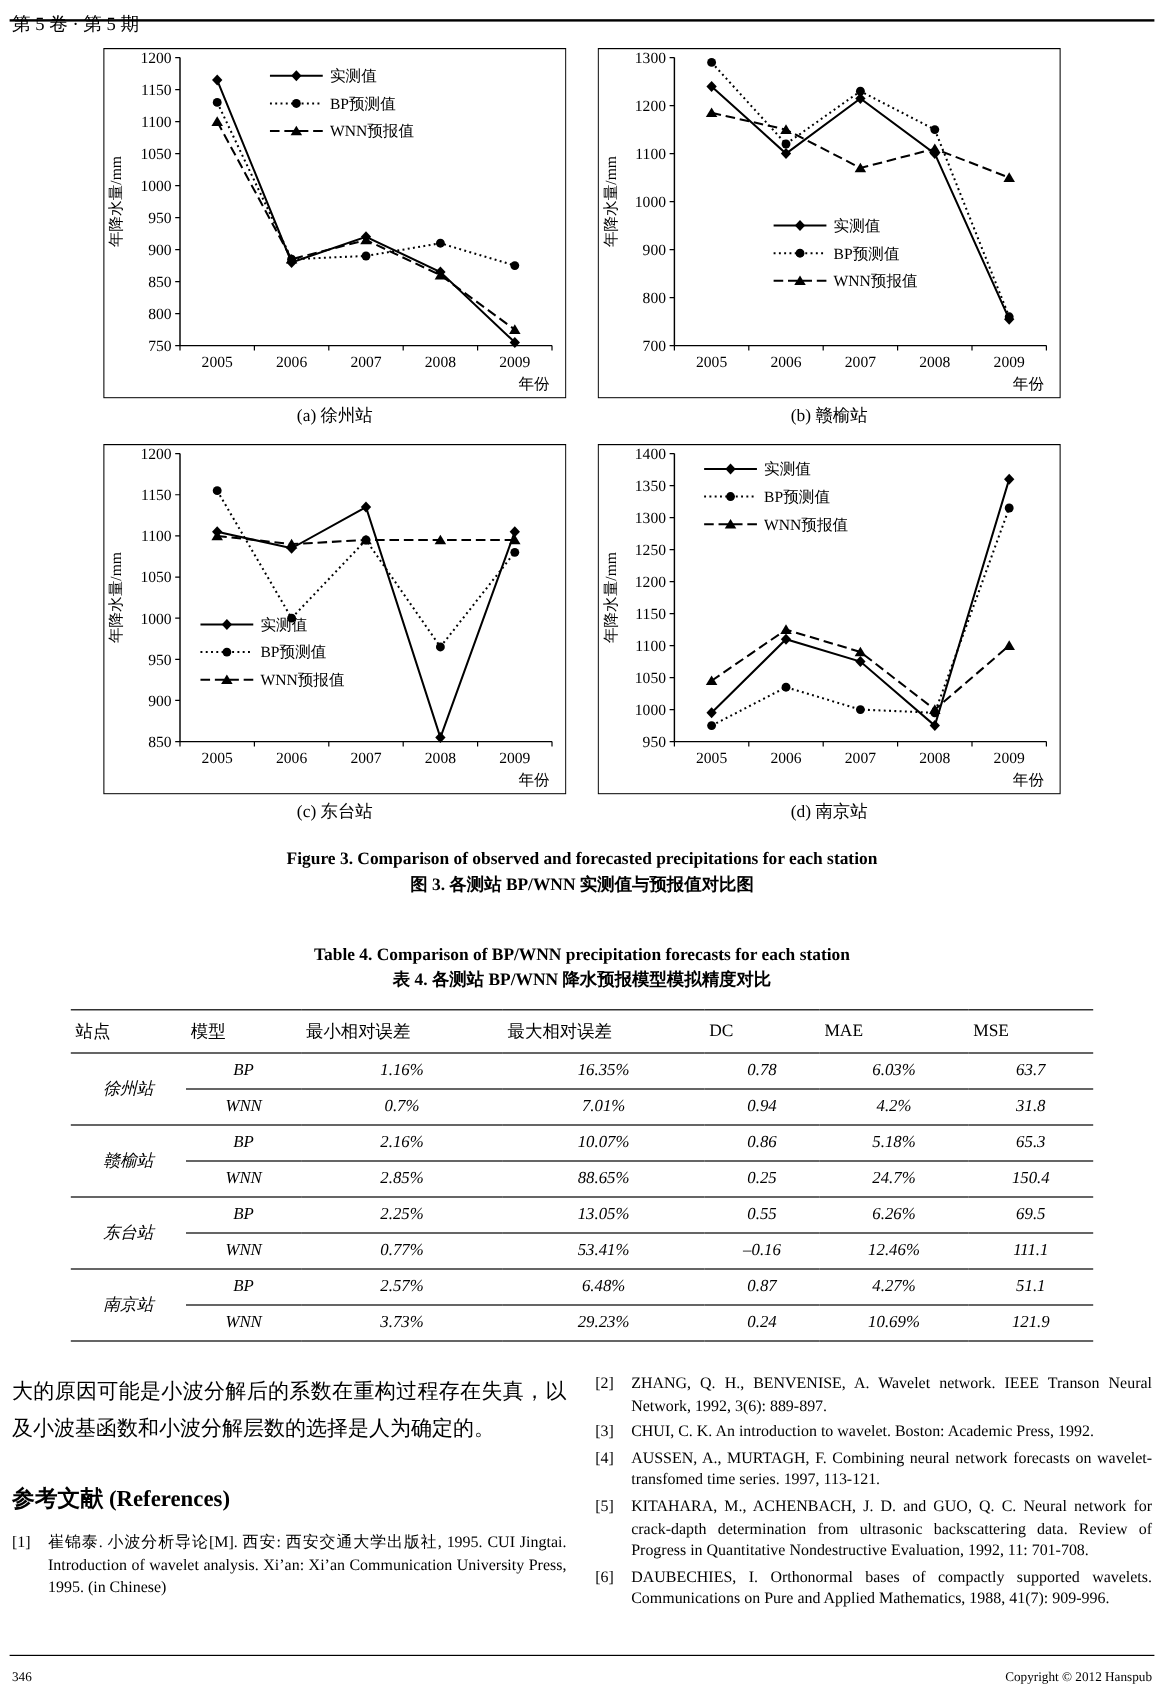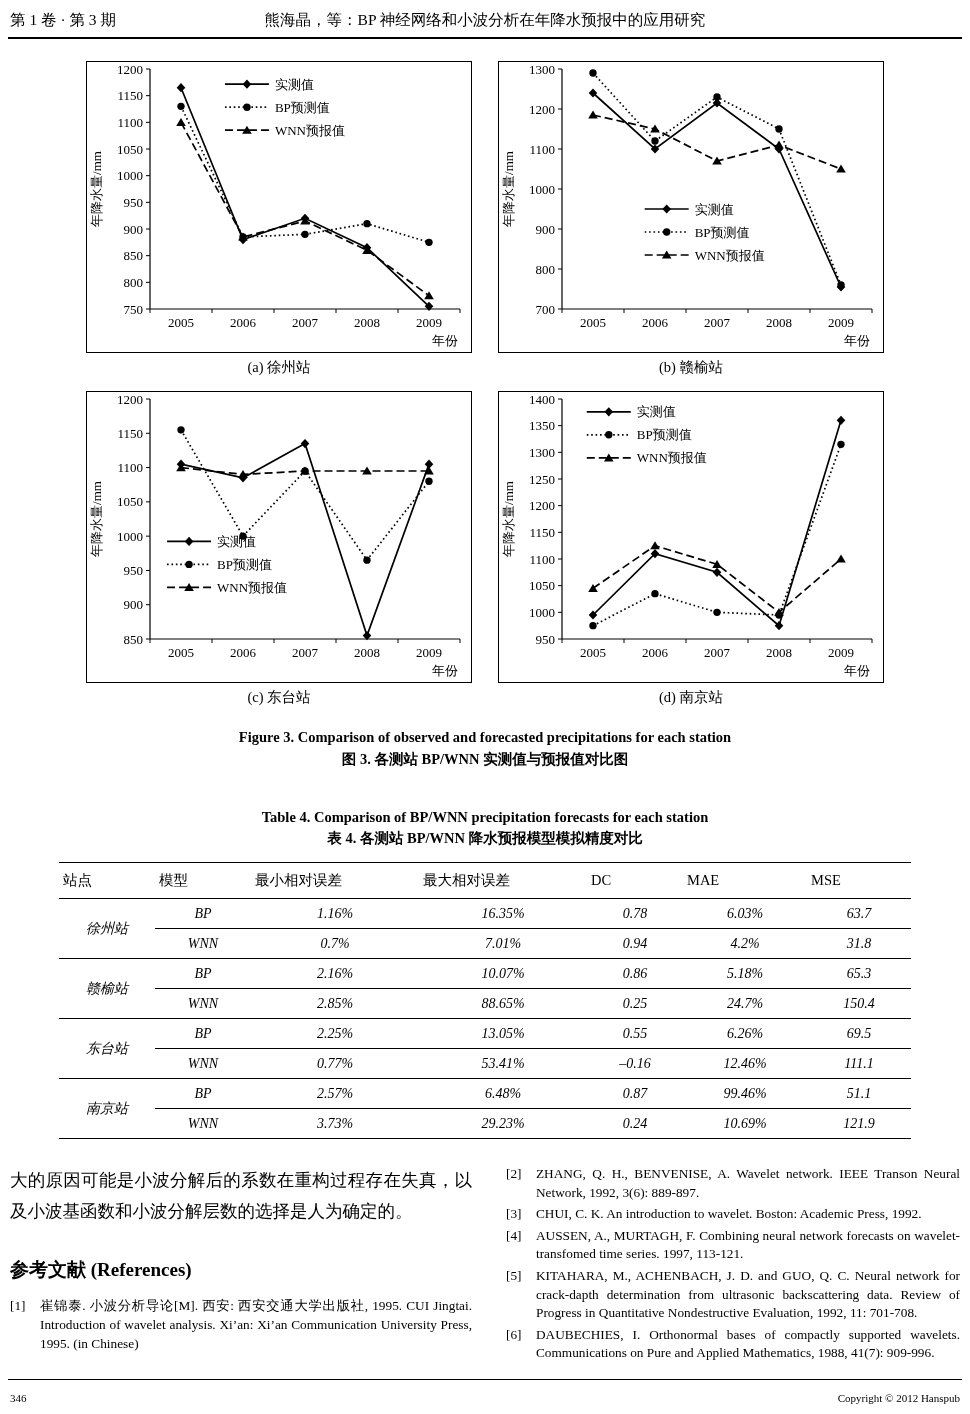--- a/index.html
+++ b/index.html
@@ -27,41 +27,40 @@
   
   .results-table { width:852px; margin:12px auto 0; border-collapse:collapse; table-layout:fixed;
                    border-top:1.5px solid #000; border-bottom:1.5px solid #000; }
   .results-table th { font-weight:normal; font-size:14.5px; padding:8px 4px; border-bottom:1px solid #000; text-align:left; }
   .results-table td { font-size:14px; padding:6.5px 4px; text-align:center; border-bottom:1px solid #000;font-style:italic; }
   .results-table tr:last-child td { border-bottom:none; }
   .results-table td.station { border-bottom:1px solid #000; }
   .results-table tr:nth-last-child(2) td.station { border-bottom:none; }
 
   
-  .text-columns { display:flex; gap:34px; margin-top:26px; padding:0 2px; }
+  .text-columns { display:flex; gap:24px; margin-top:26px; padding:0 2px; }
   .col-left { width:462px; flex-shrink:0; }
   .col-right { flex:1; }
   .body-paragraph { font-size:17.5px; line-height:1.78; text-align:justify; }
   .refs-heading { font-size:19px; font-weight:bold; margin:30px 0 14px; }
   .ref-item { display:flex; font-size:13.3px; line-height:1.4; text-align:justify; margin-bottom:3px; }
   .ref-num { width:30px; flex-shrink:0; }
   .ref-text { flex:1; }
 
   
   .page-footer { margin-top:auto; border-top:1px solid #000; display:flex; justify-content:space-between;
                  padding:12px 2px 10px; font-size:11px; }
 </style>
 </head>
 <body>
 
 <div class="page">
 
   <header class="page-header">
-    <span class="issue">第 1 卷 · 第 3 期</span>
-    <span class="running-title">熊海晶，等：BP 神经网络和小波分析在年降水预报中的应用研究</span>
+    <span class="issue">第 5 卷 · 第 5 期</span>
   </header>
 
   <section class="charts-area">
     <div class="charts-grid">
       <figure class="chart-fig">
         <div class="chart-box" id="chart-0">
             <svg width="386" height="292" viewBox="0 0 386 292" xmlns="http://www.w3.org/2000/svg">
               <rect x="0.5" y="0.5" width="385" height="291" fill="#fff" stroke="#000" stroke-width="1"></rect>
               <line x1="60" y1="248" x2="64" y2="248" stroke="#000" stroke-width="1"></line>
               <text x="57" y="252.5" text-anchor="end">750</text>
@@ -445,21 +444,21 @@
             <td>–0.16</td>
             <td>12.46%</td>
             <td>111.1</td>
           </tr>
           <tr>
             <td class="station" rowspan="2">南京站</td>
             <td>BP</td>
             <td>2.57%</td>
             <td>6.48%</td>
             <td>0.87</td>
-            <td>99.46%</td>
+            <td>4.27%</td>
             <td>51.1</td>
           </tr>
           <tr>
             <td>WNN</td>
             <td>3.73%</td>
             <td>29.23%</td>
             <td>0.24</td>
             <td>10.69%</td>
             <td>121.9</td>
           </tr>

